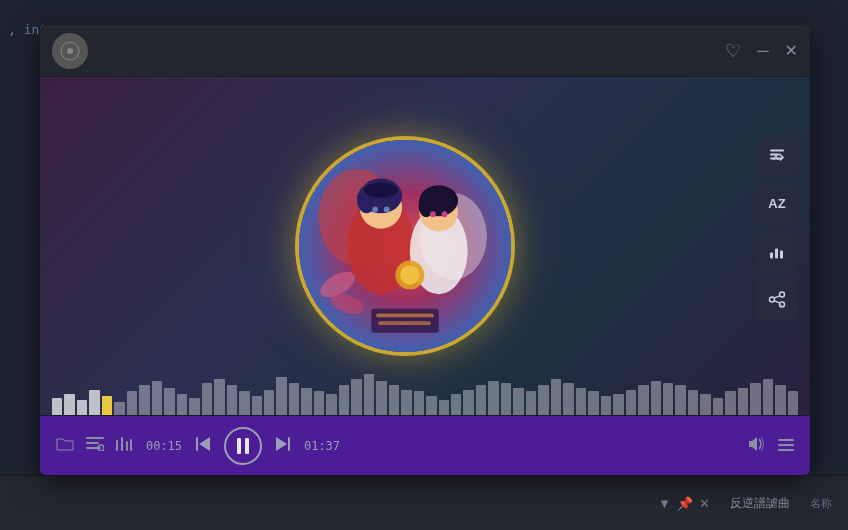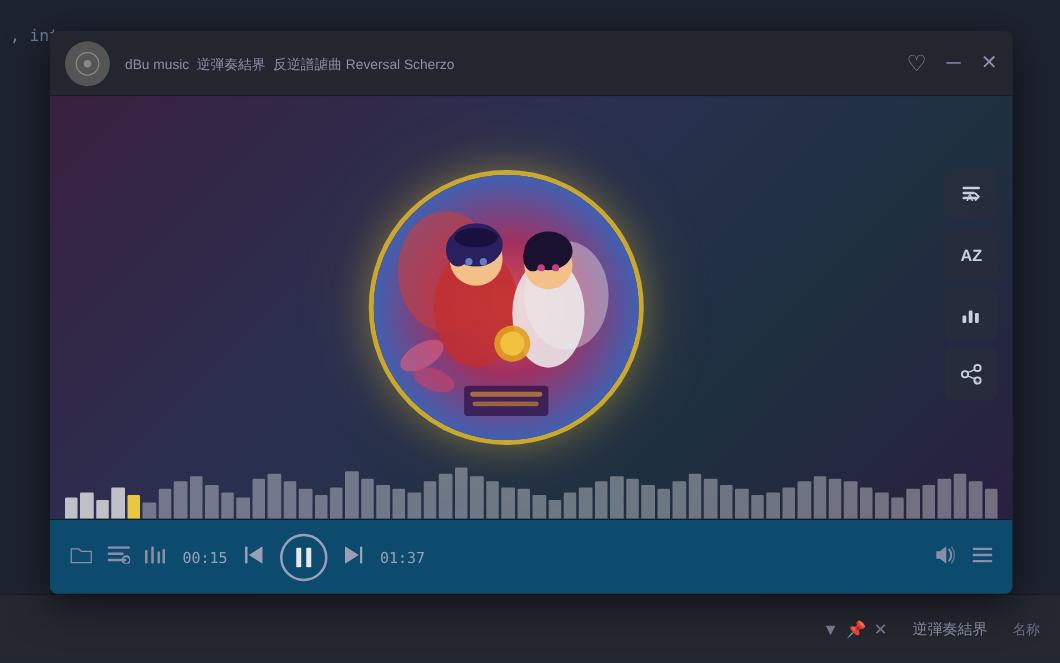--- a/index.html
+++ b/index.html
@@ -199,21 +199,21 @@
       align-items: center;
       justify-content: center;
       cursor: pointer;
       color: #c8d0e0;
       font-size: 16px;
       font-weight: bold;
     }
 
     
     .controls-bar {
-      background: #0c4a6e;
+      background: #4c1d95;
       height: 60px;
       display: flex;
       align-items: center;
       padding: 0 16px;
       gap: 12px;
       border-top: 1px solid #1a1b22;
     }
 
     .ctrl-btn {
       color: #8a8fa8;
@@ -328,25 +328,20 @@
 <div class="player-window">
 
   <div class="title-bar">
     <div class="album-thumb">
       <svg viewBox="0 0 20 20" fill="none" xmlns="http://www.w3.org/2000/svg">
         <circle cx="10" cy="10" r="9" fill="#555" stroke="#888" stroke-width="1"></circle>
         <circle cx="10" cy="10" r="3" fill="#888"></circle>
       </svg>
     </div>
     <div class="title-info">
-      <div class="song-meta">
-        <span>dBu music</span>&nbsp;
-        <span>逆弾奏結界</span>&nbsp;
-        <span>反逆譜謔曲 Reversal Scherzo</span>
-      </div>
     </div>
     <div class="title-controls">
       <span class="title-btn heart-btn">♡</span>
       <span class="title-btn">─</span>
       <span class="title-btn">✕</span>
     </div>
   </div>
 
   <div class="player-main">
 
@@ -572,15 +567,15 @@
 
 </div>
 
 <div class="bottom-bar">
   <div style="flex:1;"></div>
   <div class="bottom-pin-area">
     <span class="small-icon-btn">▼</span>
     <span class="small-icon-btn">📌</span>
     <span class="small-icon-btn">✕</span>
   </div>
-  <span class="bottom-text">逆弾奏結界</span>
+  <span class="bottom-text">反逆譜謔曲</span>
   <span class="bottom-subtext">名称</span>
 </div>
 
 </body></html>

